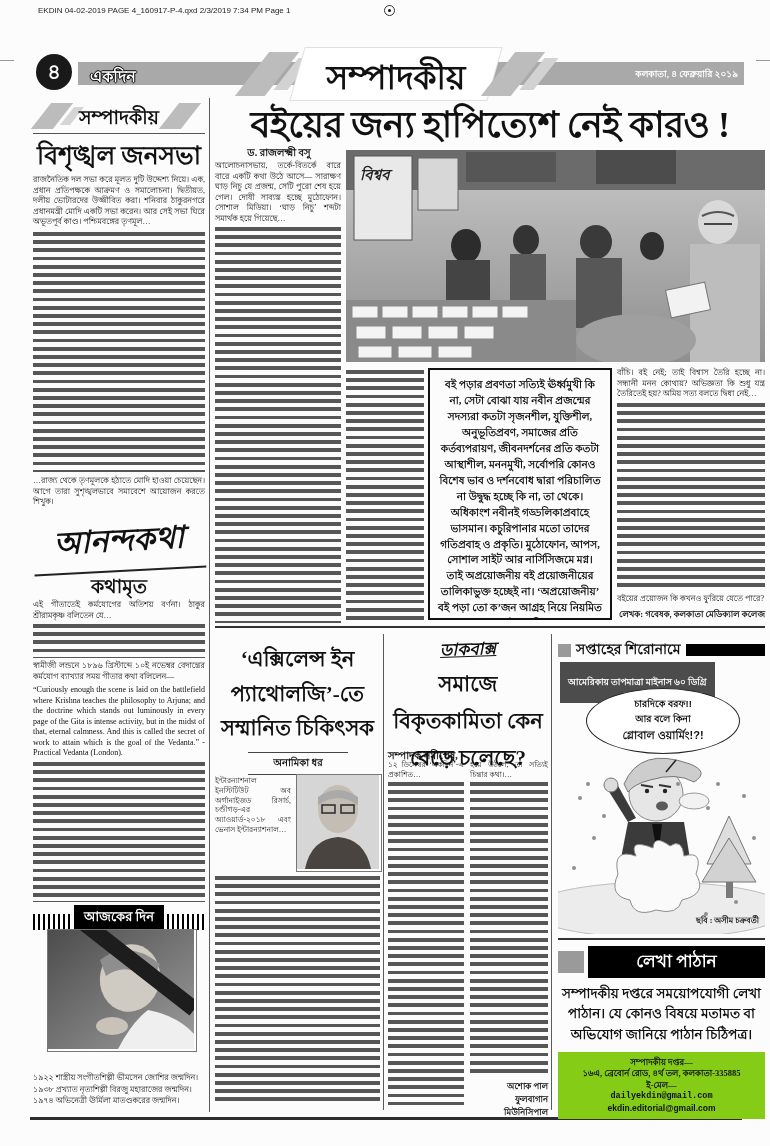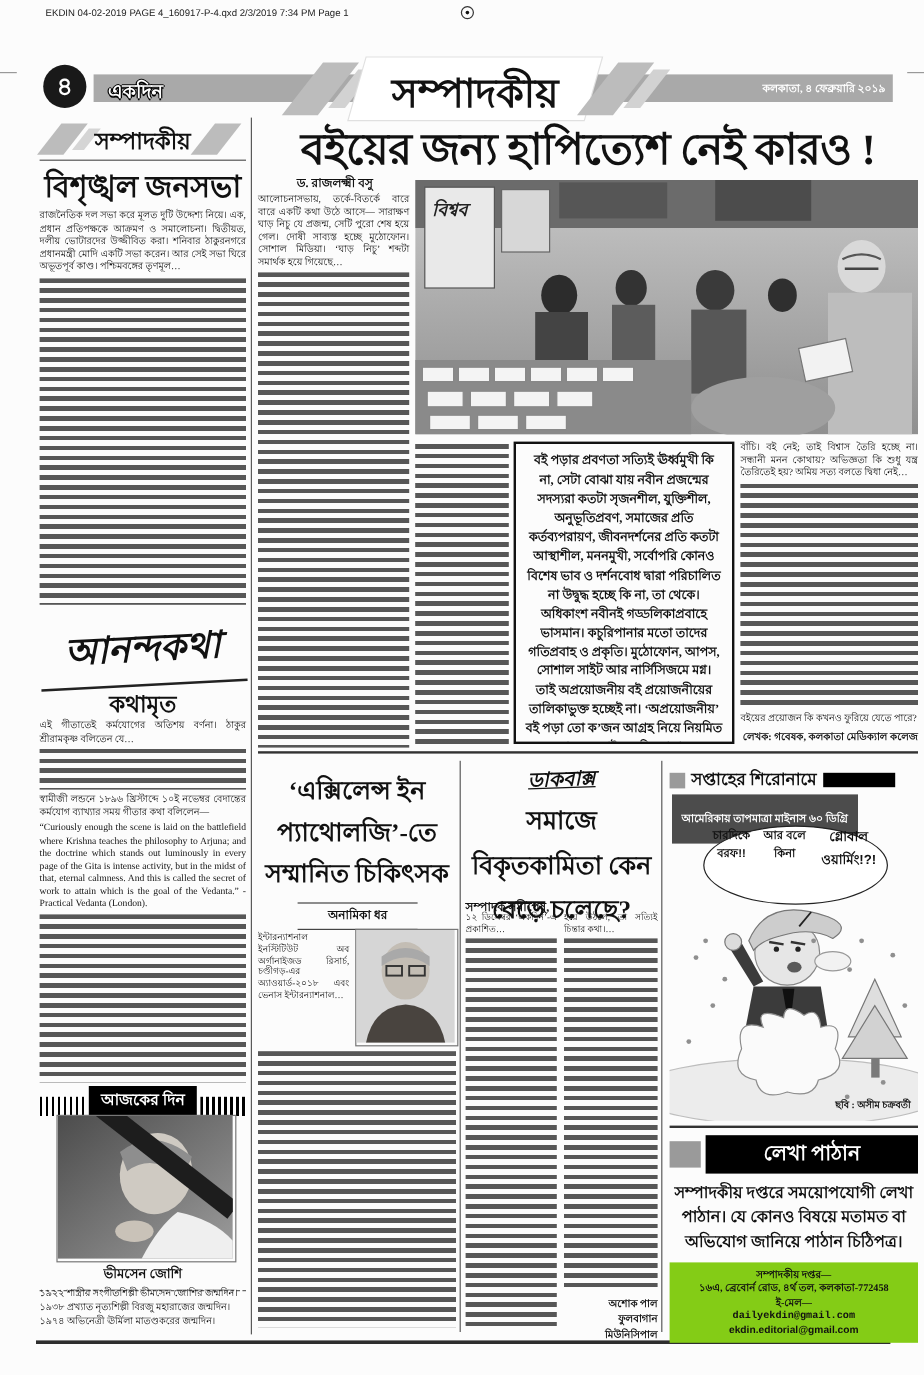--- a/index.html
+++ b/index.html
@@ -11,21 +11,21 @@
   .b{font-weight:bold;}
   
   .fill{background-image:repeating-linear-gradient(to bottom,rgba(40,40,40,.78) 0 3.8px,rgba(255,255,255,0) 3.8px 8.2px);}
   .col{display:flex;flex-direction:column;}
   .grow{flex:1;}
   .ribbon{position:absolute;background:#bcbcbc;transform:skewX(-38deg);}
   .hair{background:#5a5a5a;}
   .smalltxt{font-size:8px;line-height:1.32;}
   .stripebar{flex:1;height:16px;background:repeating-linear-gradient(90deg,#000 0 2px,#fff 2px 5px);}
   .bubble{background:#fff;border:1.6px solid #222;border-radius:50%;
-          display:flex;flex-direction:row;justify-content:center;
+          display:flex;flex-direction:column;justify-content:center;
           font-family:"Liberation Sans",sans-serif;}
 </style>
 </head>
 <body>
 
 <div class="page">
 
   <div class="abs" style="left:38px;top:6px;font-family:'Liberation Sans',sans-serif;font-size:8px;color:#222;">EKDIN 04-02-2019 PAGE 4_160917-P-4.qxd  2/3/2019  7:34 PM  Page 1</div>
   <div class="abs" style="left:384px;top:5px;width:9px;height:9px;border:1px solid #333;border-radius:50%;">
     <div class="abs" style="left:3px;top:3px;width:3px;height:3px;background:#111;border-radius:50%;"></div>
@@ -56,20 +56,21 @@
   <div class="abs" style="left:33px;top:100px;width:172px;height:33px;border-bottom:1px solid #555;">
     <div class="ribbon" style="left:8px;top:3px;width:22px;height:26px;"></div>
     <div class="ribbon" style="left:34px;top:7px;width:10px;height:18px;background:#d5d5d5;"></div>
     <div class="ribbon" style="left:136px;top:3px;width:22px;height:26px;"></div>
     <div class="abs b ctr" style="left:0;top:3px;width:172px;font-size:19px;">সম্পাদকীয়</div>
   </div>
   <div class="abs b ctr" style="left:33px;top:136px;width:172px;font-size:25px;">বিশৃঙ্খল জনসভা</div>
   <div class="abs col" style="left:33px;top:175px;width:172px;height:333px;">
     <div class="smalltxt just">রাজনৈতিক দল সভা করে মূলত দুটি উদ্দেশ্য নিয়ে। এক, প্রধান প্রতিপক্ষকে আক্রমণ ও সমালোচনা। দ্বিতীয়ত, দলীয় ভোটারদের উজ্জীবিত করা। শনিবার ঠাকুরনগরে প্রধানমন্ত্রী মোদি একটি সভা করেন। আর সেই সভা ঘিরে অভূতপূর্ব কাণ্ড। পশ্চিমবঙ্গের তৃণমূল…</div>
     <div class="grow fill" style="margin:4px 0;"></div>
+    <div class="smalltxt just">…রাজ্য থেকে তৃণমূলকে হঠাতে মোদি হাওয়া চেয়েছেন। আগে তারা সুশৃঙ্খলভাবে সমাবেশে আয়োজন করতে শিখুক।</div>
   </div>
 
   <div class="abs b ctr" style="left:33px;top:516px;width:172px;font-size:31px;font-style:italic;transform:rotate(-3deg);
        font-family:'DejaVu Serif',serif;border-bottom:2px solid #222;padding-bottom:2px;">আনন্দকথা</div>
   <div class="abs b ctr" style="left:33px;top:572px;width:172px;font-size:19px;">কথামৃত</div>
   <div class="abs col" style="left:33px;top:600px;width:172px;height:302px;">
     <div class="smalltxt just">এই গীতাতেই কর্মযোগের অতিশয় বর্ণনা। ঠাকুর শ্রীরামকৃষ্ণ বলিতেন যে…</div>
     <div class="fill" style="height:34px;margin:3px 0;"></div>
     <div class="smalltxt just">স্বামীজী লন্ডনে ১৮৯৬ খ্রিস্টাব্দে ১০ই নভেম্বর বেদান্তের কর্মযোগ ব্যাখ্যার সময় গীতার কথা বলিলেন—</div>
     <div class="smalltxt just" style="margin-top:3px;">“Curiously enough the scene is laid on the battlefield where Krishna teaches the philosophy to Arjuna; and the doctrine which stands out luminously in every page of the Gita is intense activity, but in the midst of that, eternal calmness. And this is called the secret of work to attain which is the goal of the Vedanta.” -Practical Vedanta (London).</div>
@@ -90,21 +91,20 @@
           </linearGradient>
         </defs>
       <rect width="146" height="119" fill="url(#pg)"></rect>
       <ellipse cx="82" cy="48" rx="30" ry="34" fill="#cfcac2" transform="rotate(12 82 48)"></ellipse>
       <path d="M52,30 Q80,8 112,34 L104,52 Q80,30 58,46 Z" fill="#8e8e8e"></path>
       <path d="M100,80 Q130,86 146,104 L146,119 L70,119 Q84,92 100,80" fill="#efefef"></path>
       <rect x="-10" y="14" width="150" height="16" fill="#1d1d1d" transform="rotate(38 60 60)"></rect>
       <ellipse cx="64" cy="96" rx="16" ry="9" fill="#c9c2b8"></ellipse>
     </svg>
   </div>
-  <div class="abs b ctr" style="left:33px;top:1053px;width:172px;font-size:11px;border-bottom:1px dashed #666;padding-bottom:3px;">ভীমসেন জোশি</div>
   <div class="abs" style="left:33px;top:1072px;width:172px;font-size:8px;line-height:1.45;">
     <div>১৯২২ শাস্ত্রীয় সংগীতশিল্পী ভীমসেন জোশির জন্মদিন।</div>
     <div>১৯৩৮ প্রখ্যাত নৃত্যশিল্পী বিরজু মহারাজের জন্মদিন।</div>
     <div>১৯৭৪ অভিনেত্রী ঊর্মিলা মাতণ্ডকরের জন্মদিন।</div>
   </div>
 
   <div class="abs b ctr" style="left:215px;top:97px;width:550px;font-size:36px;letter-spacing:-.5px;">বইয়ের জন্য হাপিত্যেশ নেই কারও !</div>
   <div class="abs b ctr" style="left:215px;top:145px;width:128px;font-size:10px;">ড. রাজলক্ষ্মী বসু</div>
   <div class="abs col" style="left:215px;top:161px;width:126px;height:462px;">
     <div class="smalltxt just">আলোচনাসভায়, তর্কে-বিতর্কে বারে বারে একটি কথা উঠে আসে— সারাক্ষণ ঘাড় নিচু যে প্রজন্ম, সেটি পুরো শেষ হয়ে গেল। দোষী সাব্যস্ত হচ্ছে মুঠোফোন। সোশাল মিডিয়া। ‘ঘাড় নিচু’ শব্দটা সমার্থক হয়ে গিয়েছে…</div>
@@ -196,21 +196,21 @@
   </div>
   <div class="abs col" style="left:470px;top:760px;width:78px;height:316px;">
     <div class="just" style="font-size:7.5px;line-height:1.3;">হয়ে উঠলে, তা সত্যিই চিন্তার কথা।…</div>
     <div class="grow fill" style="margin-top:2px;"></div>
   </div>
   <div class="abs b" style="left:470px;top:1080px;width:78px;text-align:right;font-size:8.5px;line-height:1.5;">
     <div>অশোক পাল</div>
     <div>ফুলবাগান মিউনিসিপাল</div>
   </div>
 
-  <div class="abs" style="left:558px;top:638px;width:188px;display:flex;align-items:center;gap:5px;">
+  <div class="abs" style="left:558px;top:638px;width:207px;display:flex;align-items:center;gap:5px;">
     <div style="width:13px;height:13px;background:#9a9a9a;"></div>
     <div class="b" style="font-size:14px;white-space:nowrap;">সপ্তাহের শিরোনামে</div>
     <div style="flex:1;height:12px;background:#000;"></div>
   </div>
   <div class="abs b" style="left:560px;top:662px;background:#4c4c4c;color:#fff;font-size:9px;padding:13px 8px;">আমেরিকায় তাপমাত্রা মাইনাস ৬০ ডিগ্রি</div>
 
   <div class="abs" style="left:558px;top:688px;width:207px;height:246px;">
     <svg class="abs" style="left:0;top:0;" width="207" height="246" viewBox="0 0 207 246">
       <ellipse cx="100" cy="222" rx="130" ry="28" fill="#ececec" stroke="#bdbdbd"></ellipse>
       <polygon points="171,128 149,176 193,176" fill="#dedede" stroke="#777"></polygon>
@@ -254,20 +254,20 @@
   <div class="abs" style="left:558px;top:938px;width:207px;height:2px;background:#333;"></div>
 
   <div class="abs" style="left:558px;top:946px;width:207px;">
     <div style="display:flex;align-items:center;gap:4px;">
       <div style="width:26px;height:22px;background:#9a9a9a;"></div>
       <div class="b ctr" style="flex:1;background:#000;color:#fff;font-size:17px;padding:2px 0;">লেখা পাঠান</div>
     </div>
     <div class="b ctr" style="font-size:13.5px;line-height:1.5;margin-top:6px;">সম্পাদকীয় দপ্তরে সময়োপযোগী লেখা পাঠান। যে কোনও বিষয়ে মতামত বা অভিযোগ জানিয়ে পাঠান চিঠিপত্র।</div>
     <div class="ctr" style="background:#84cc16;margin-top:7px;padding:5px 4px;font-size:8.5px;line-height:1.35;font-weight:bold;">
       <div>সম্পাদকীয় দপ্তর—</div>
-      <div>১৬এ, ব্রেবোর্ন রোড, ৪র্থ তল, কলকাতা-772458</div>
+      <div>১৬এ, ব্রেবোর্ন রোড, ৪র্থ তল, কলকাতা-335885</div>
       <div>ই-মেল—</div>
       <div style="font-family:Liberation Mono, monospace;">dailyekdin@gmail.com</div>
       <div style="font-family:'Liberation Sans',sans-serif;">ekdin.editorial@gmail.com</div>
     </div>
   </div>
 
 </div>
 
 </body></html>

